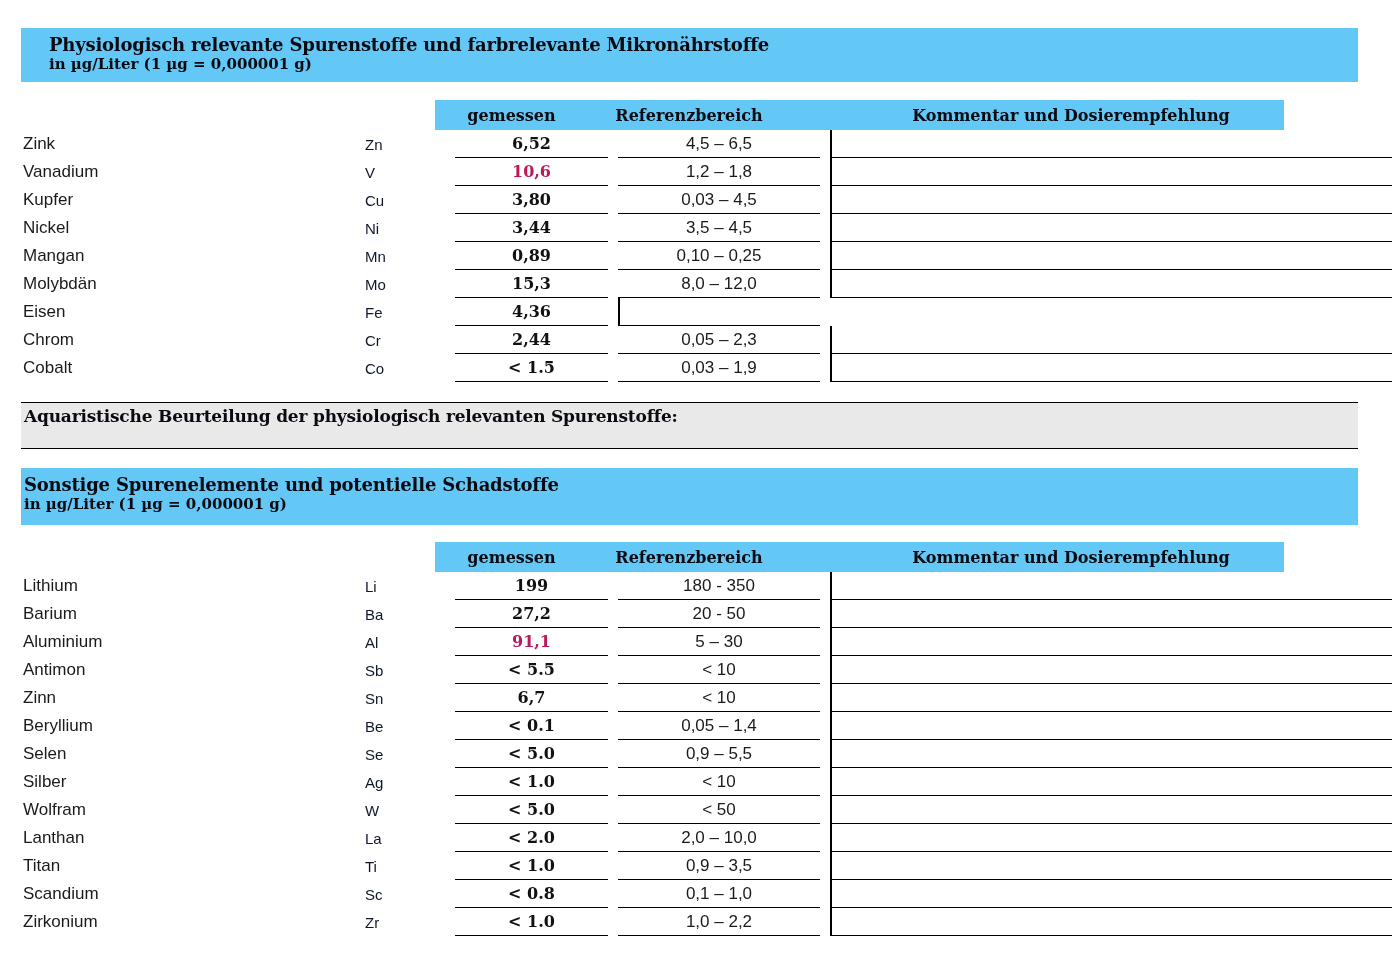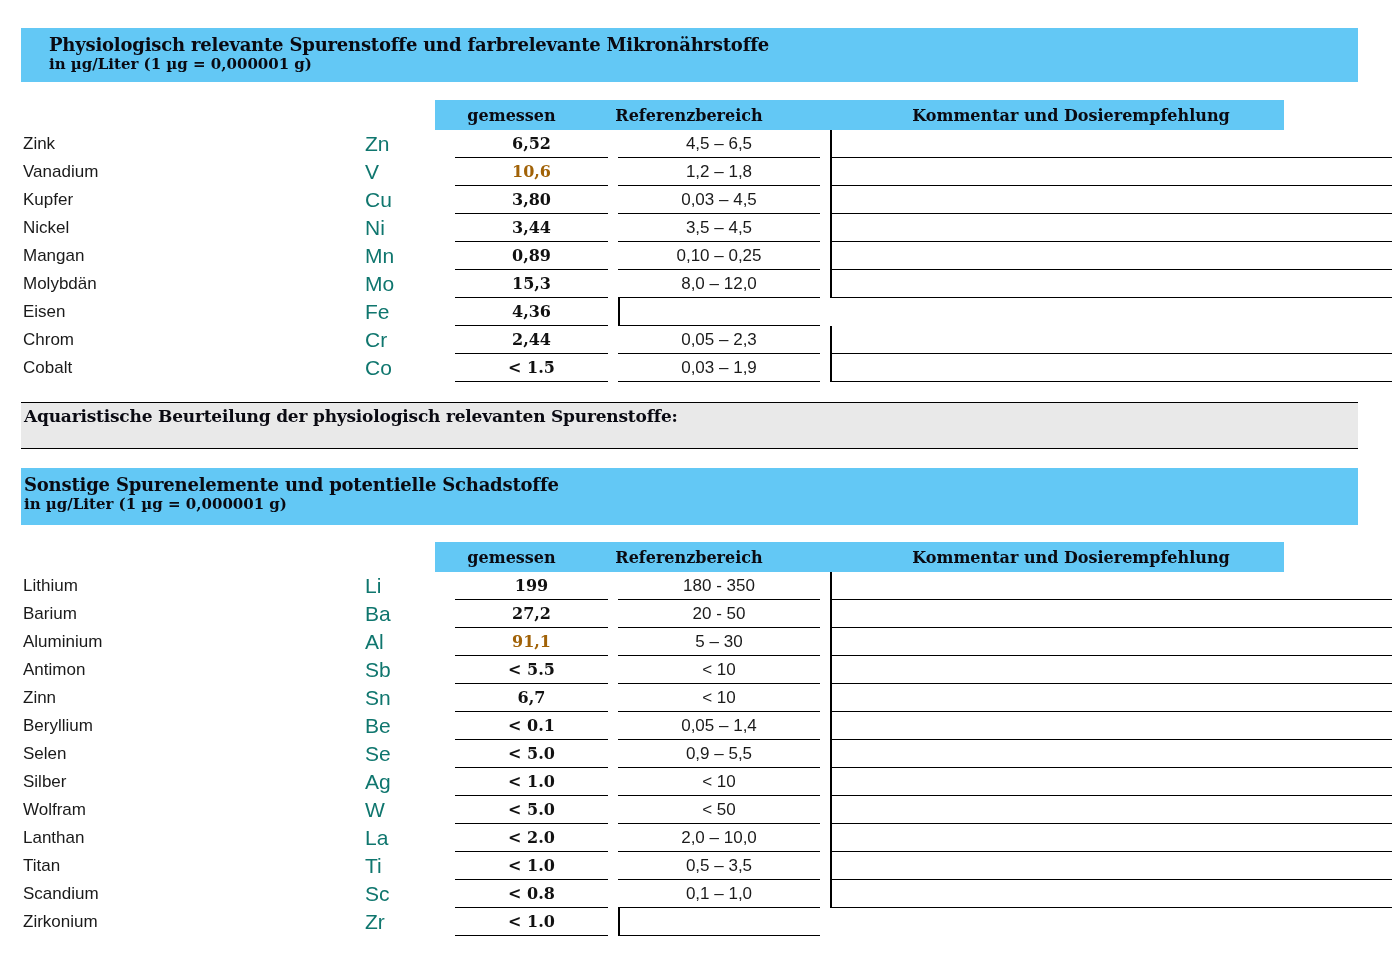--- a/index.html
+++ b/index.html
@@ -17,23 +17,23 @@
   .col-header{margin-left:435px;width:849px;height:30px;background:#63c8f5;display:grid;grid-template-columns:153px 202px 562px;box-sizing:border-box;}
   .col-header.first{margin-top:18px;}
   .col-header.second{margin-top:17px;}
   .col-header > div{display:flex;align-items:center;justify-content:center;font-family:"DejaVu Serif",serif;font-weight:bold;font-size:16px;color:#0a0a12;}
 
   
   .tbl{margin-left:21px;width:1331px;}
   .row{display:grid;grid-template-columns:334px 80px 153px 202px 562px;height:28px;box-sizing:border-box;gap:10px;}
   .cell{display:flex;align-items:center;box-sizing:border-box;}
   .cell-name{padding-left:2px;font-size:17px;color:#1a1a1a;}
-  .cell-sym{font-size:21px;color:#0f766e;}
+  .cell-sym{font-size:15px;color:#0f172a;}
   .cell-meas{justify-content:center;font-family:"DejaVu Serif",serif;font-weight:bold;font-size:16px;color:#111;border-bottom:1px solid #000;}
-  .cell-meas.alert{color:#a16207;}
+  .cell-meas.alert{color:#be185d;}
   .cell-ref{justify-content:center;font-size:17px;color:#1a1a1a;border-bottom:1px solid #000;text-align:center;}
   .cell-com{border-bottom:1px solid #000;border-left:2px solid #000;}
 
   
   .gray-bar{margin-left:21px;margin-top:20px;width:1337px;height:47px;background:#e9e9e9;border-top:1px solid #000;border-bottom:1px solid #000;box-sizing:border-box;padding:3px 0 0 3px;}
   .gray-bar .label{font-family:"DejaVu Serif",serif;font-weight:bold;font-size:17px;color:#0a0a12;letter-spacing:-0.2px;}
 </style>
 </head>
 <body>
 
@@ -218,33 +218,34 @@
         <div class="cell cell-sym">La</div>
         <div class="cell cell-meas">&lt; 2.0</div>
         <div class="cell cell-ref">2,0 – 10,0</div>
         <div class="cell cell-com"></div>
       </div>
 
       <div class="row">
         <div class="cell cell-name">Titan</div>
         <div class="cell cell-sym">Ti</div>
         <div class="cell cell-meas">&lt; 1.0</div>
-        <div class="cell cell-ref">0,5 – 3,5</div>
+        <div class="cell cell-ref">0,9 – 3,5</div>
         <div class="cell cell-com"></div>
       </div>
 
       <div class="row">
         <div class="cell cell-name">Scandium</div>
         <div class="cell cell-sym">Sc</div>
         <div class="cell cell-meas">&lt; 0.8</div>
         <div class="cell cell-ref">0,1 – 1,0</div>
         <div class="cell cell-com"></div>
       </div>
 
       <div class="row">
         <div class="cell cell-name">Zirkonium</div>
         <div class="cell cell-sym">Zr</div>
         <div class="cell cell-meas">&lt; 1.0</div>
+        <div class="cell cell-ref">1,0 – 2,2</div>
         <div class="cell cell-com"></div>
       </div>
     </div>
 
 </div>
 
 </body></html>

